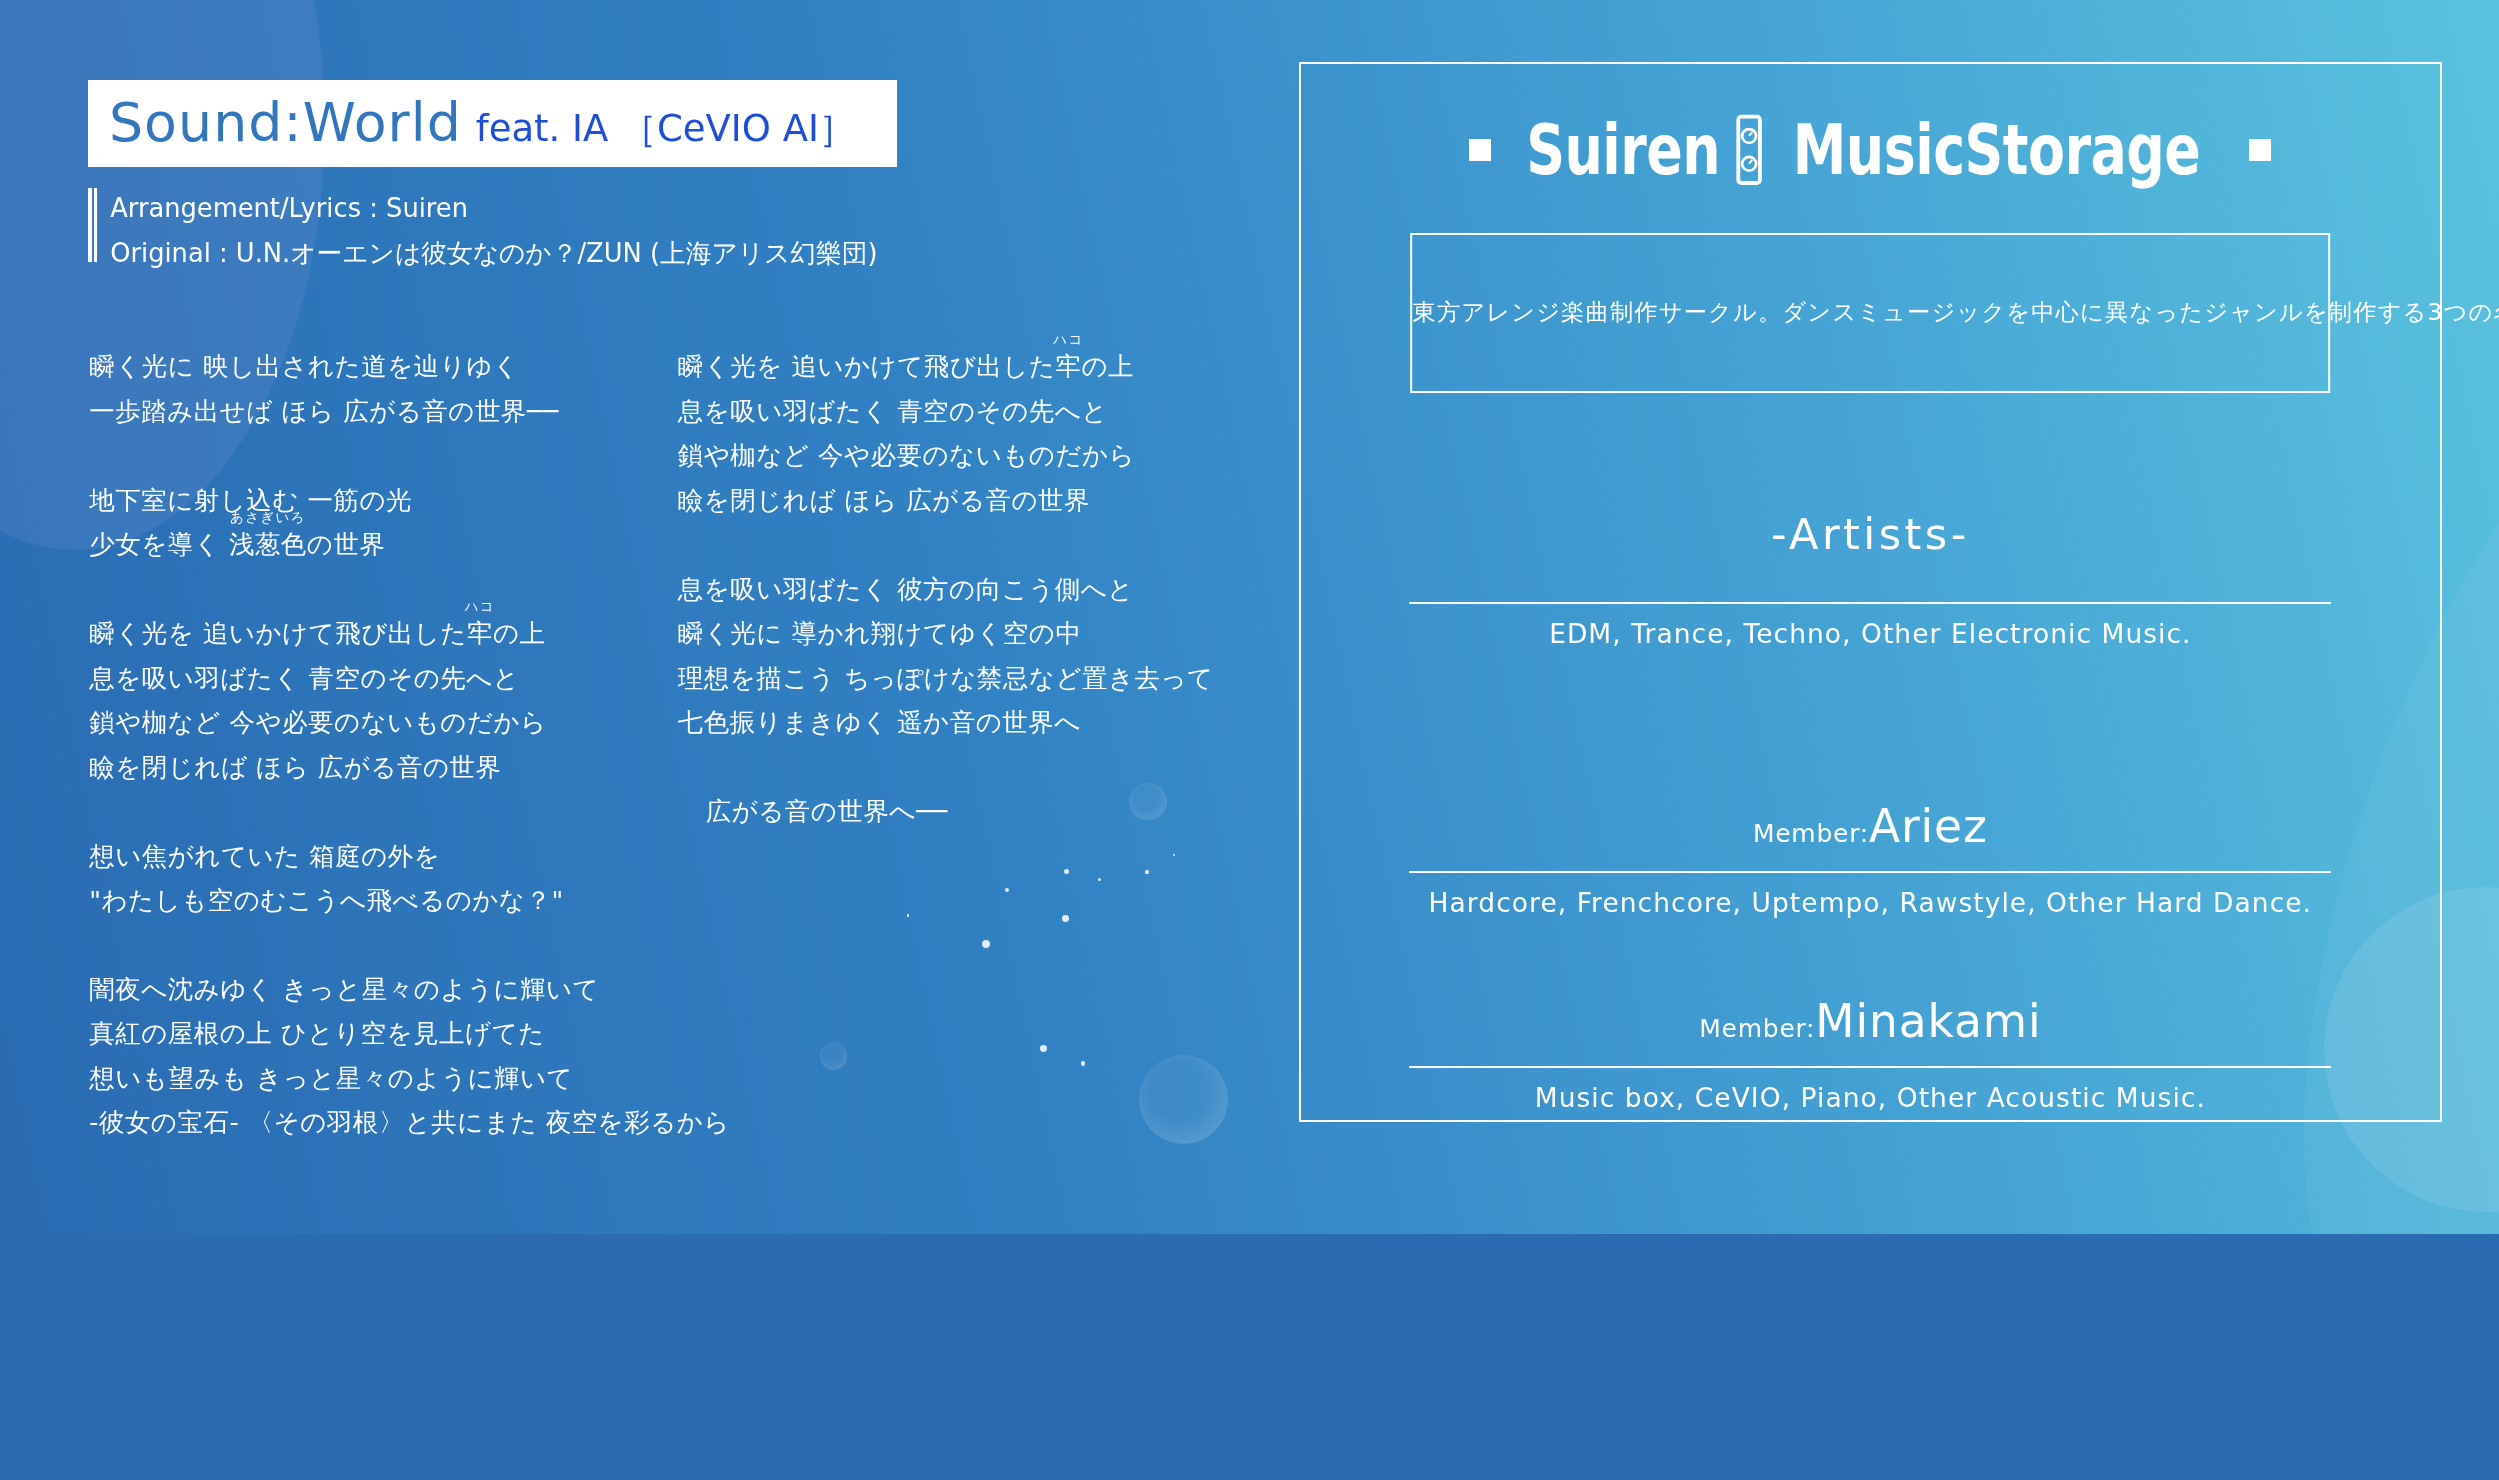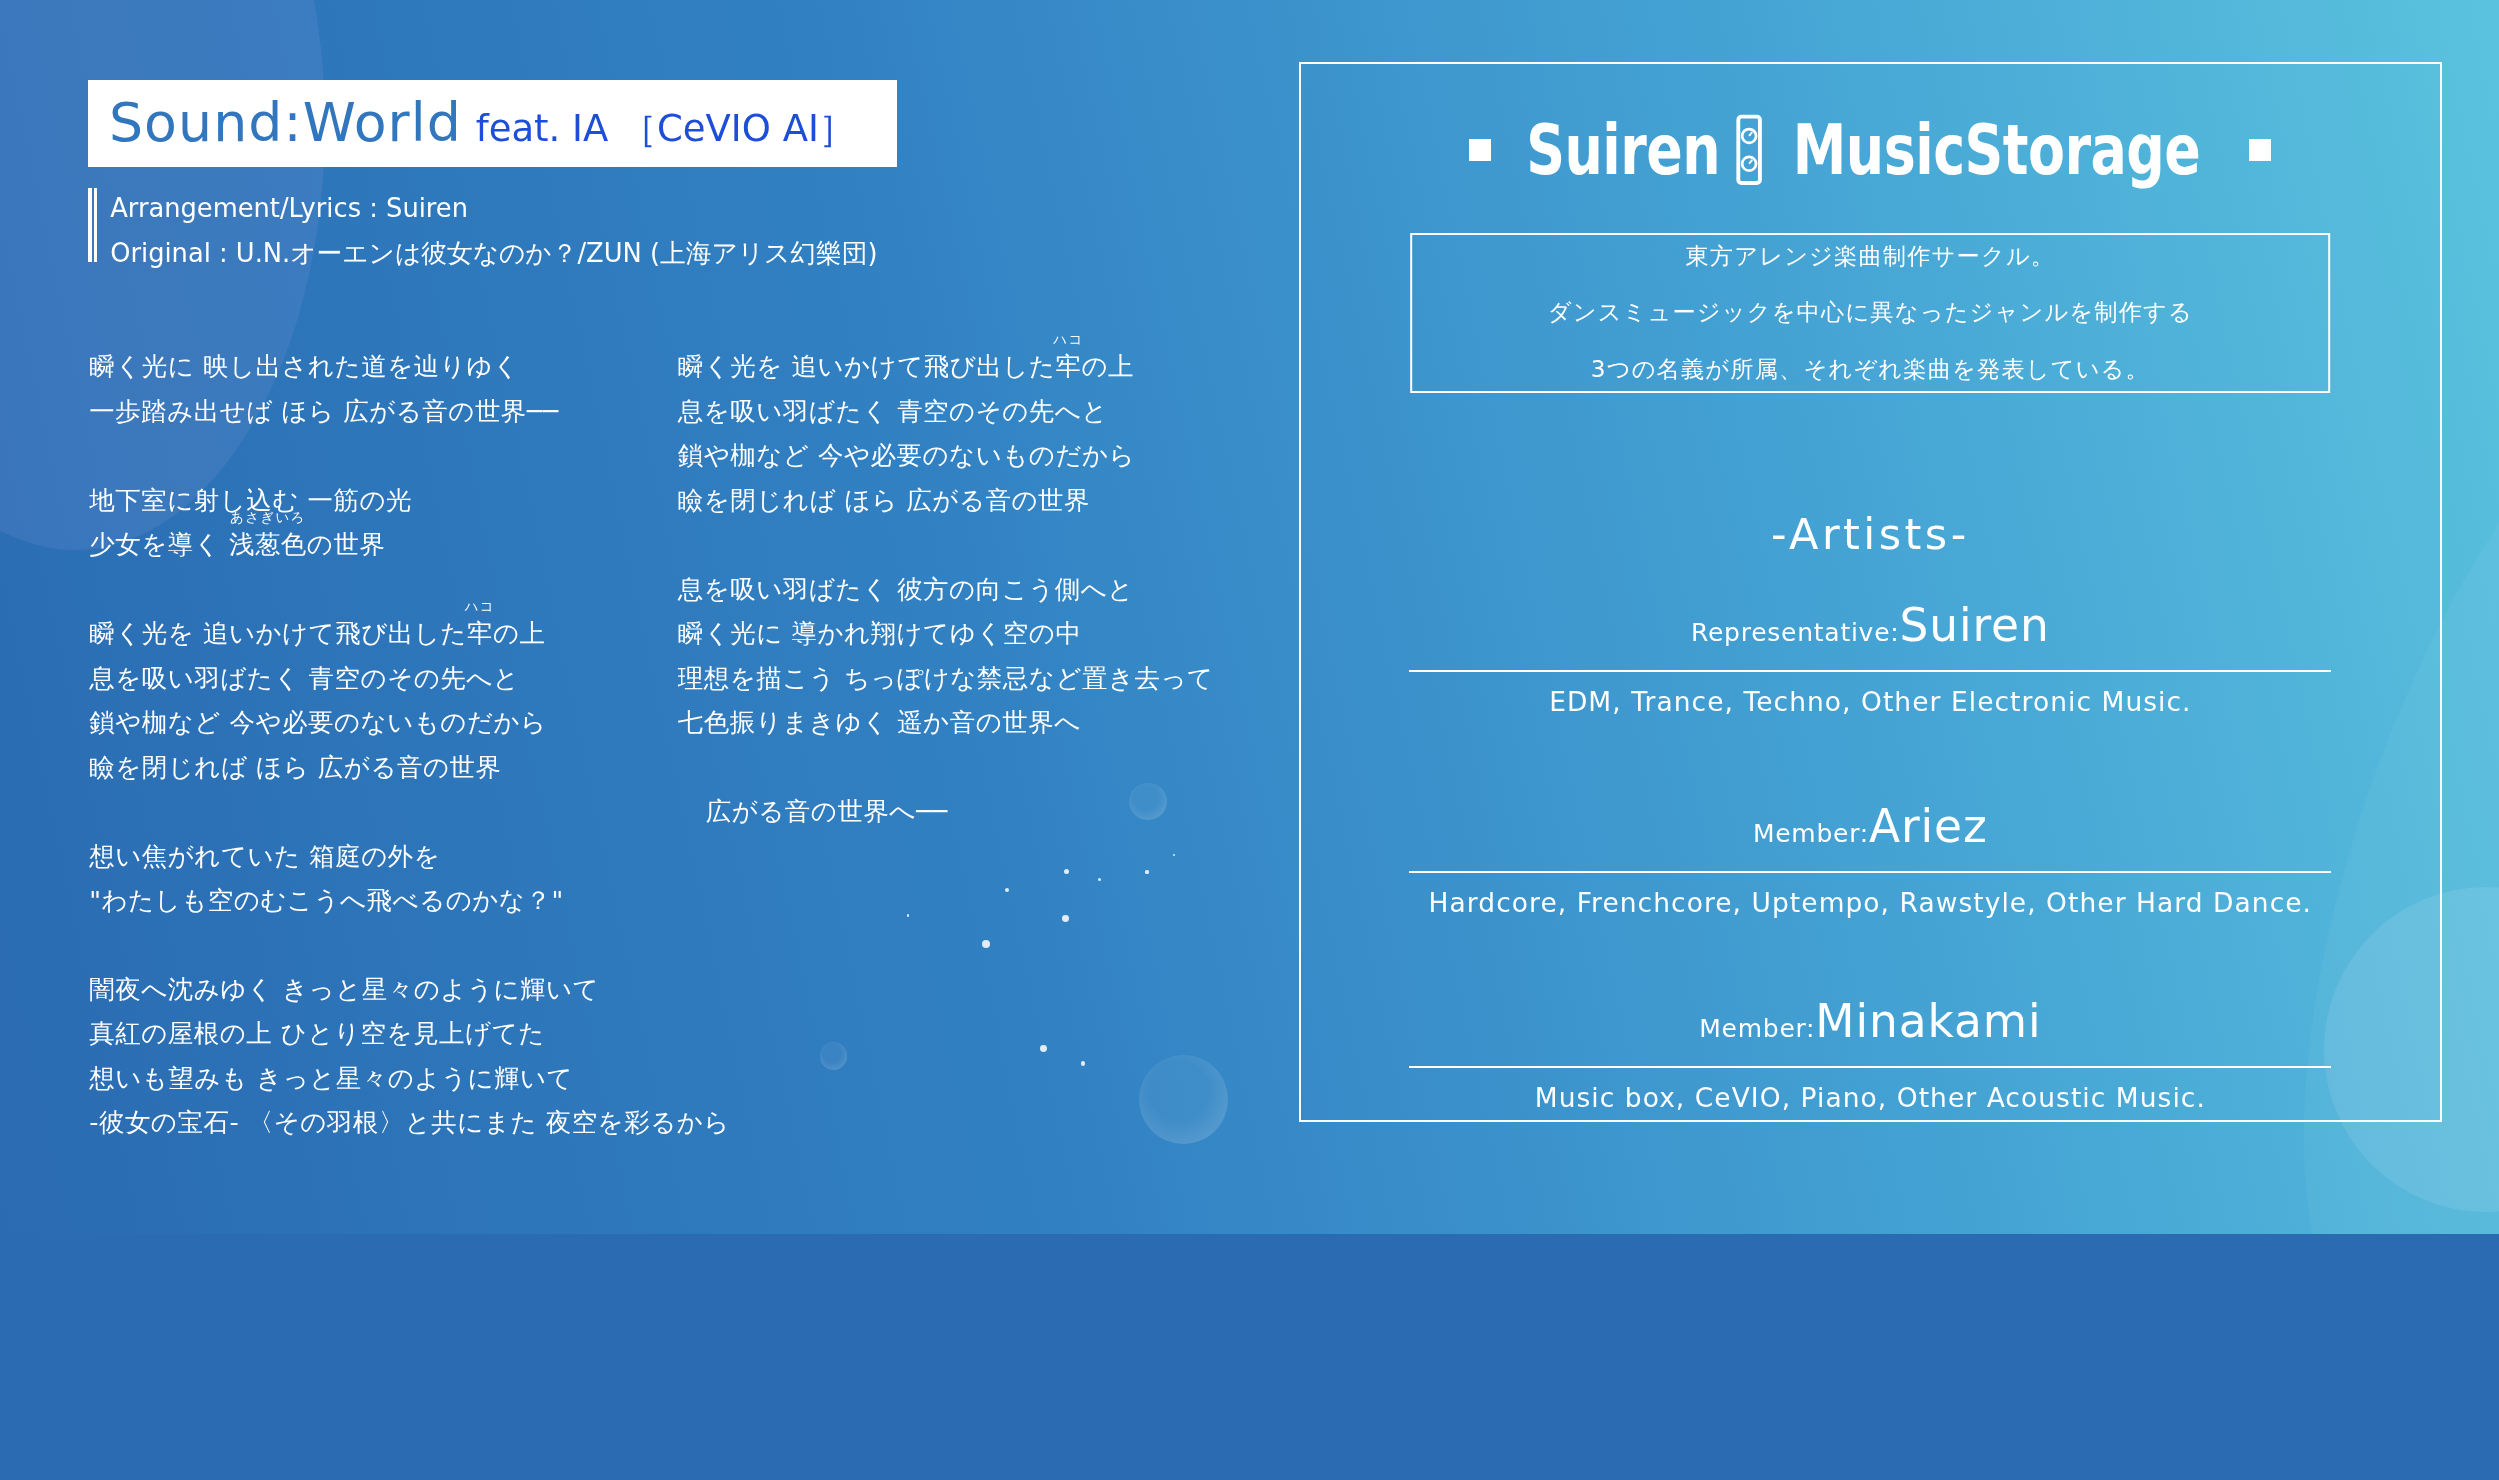--- a/index.html
+++ b/index.html
@@ -68,21 +68,21 @@
   .logo-row{position:absolute;top:1.95vw;left:0;width:100%;
     display:flex;justify-content:center;align-items:center;}
   .logo-square{width:0.88vw;height:0.88vw;background:#ffffff;}
   .logo-main{display:flex;align-items:center;gap:0.12vw;margin:0 0.85vw;}
   .logo-text{font-size:2.45vw;font-weight:bold;letter-spacing:-0.01em;white-space:nowrap;
     display:inline-block;transform:scale(0.88,1.14);}
   .speaker{width:1.05vw;height:2.95vw;display:block;}
   .about-box{
     position:absolute;left:50%;transform:translateX(-50%);top:6.76vw;
     width:36.8vw;height:6.38vw;border:0.09vw solid #ffffff;box-sizing:border-box;
-    display:flex;flex-direction:column;justify-content:space-between;align-items:center;
+    display:flex;flex-direction:row;justify-content:space-between;align-items:center;
   }
   .about-line{font-size:0.93vw;line-height:1.71vw;letter-spacing:0.05em;white-space:nowrap;}
   .artists-heading{position:absolute;top:17.8vw;left:0;width:100%;text-align:center;
     font-size:1.72vw;letter-spacing:0.08em;font-weight:normal;}
   .artist{position:absolute;left:0;width:100%;text-align:center;}
   .artist-1{top:21.4vw;}
   .artist-2{top:29.45vw;}
   .artist-3{top:37.25vw;}
   .name-row{line-height:2.2vw;white-space:nowrap;}
   .role{font-size:1.0vw;letter-spacing:0.03em;}
@@ -190,21 +190,20 @@
 
     <div class="about-box">
       <div class="about-line">東方アレンジ楽曲制作サークル。</div>
       <div class="about-line">ダンスミュージックを中心に異なったジャンルを制作する</div>
       <div class="about-line">3つの名義が所属、それぞれ楽曲を発表している。</div>
     </div>
 
     <div class="artists-heading">-Artists-</div>
 
     <div class="artist artist-1">
-      <div class="name-row"><span class="role">Representative:</span><span class="name">Suiren</span></div>
       <div class="divider"></div>
       <div class="genres">EDM, Trance, Techno, Other Electronic Music.</div>
     </div>
 
     <div class="artist artist-2">
       <div class="name-row"><span class="role">Member:</span><span class="name">Ariez</span></div>
       <div class="divider"></div>
       <div class="genres">Hardcore, Frenchcore, Uptempo, Rawstyle, Other Hard Dance.</div>
     </div>
 

